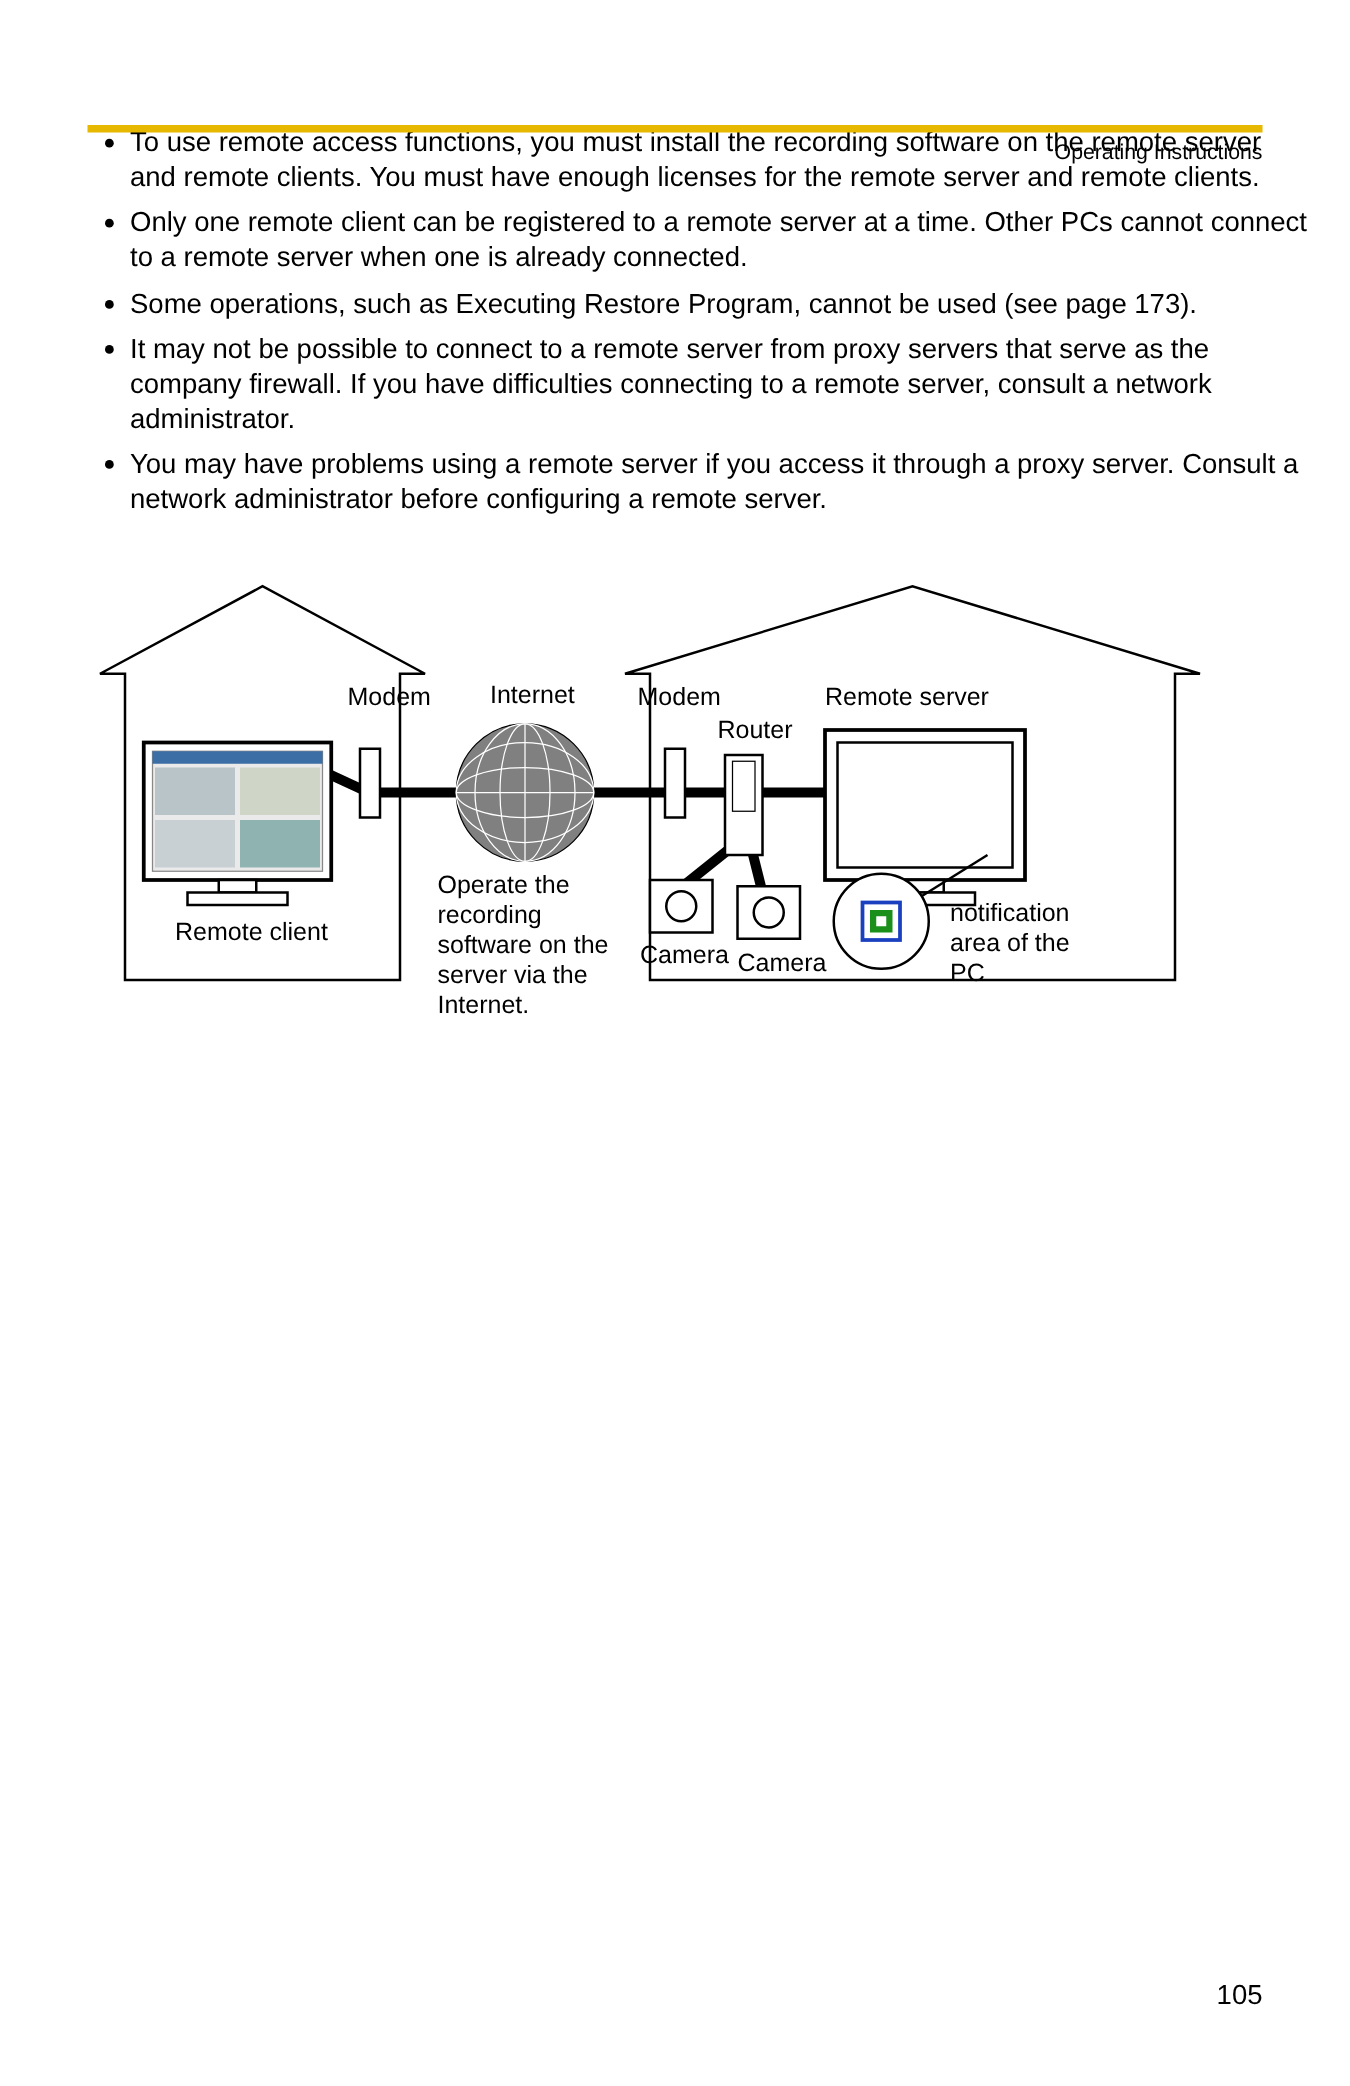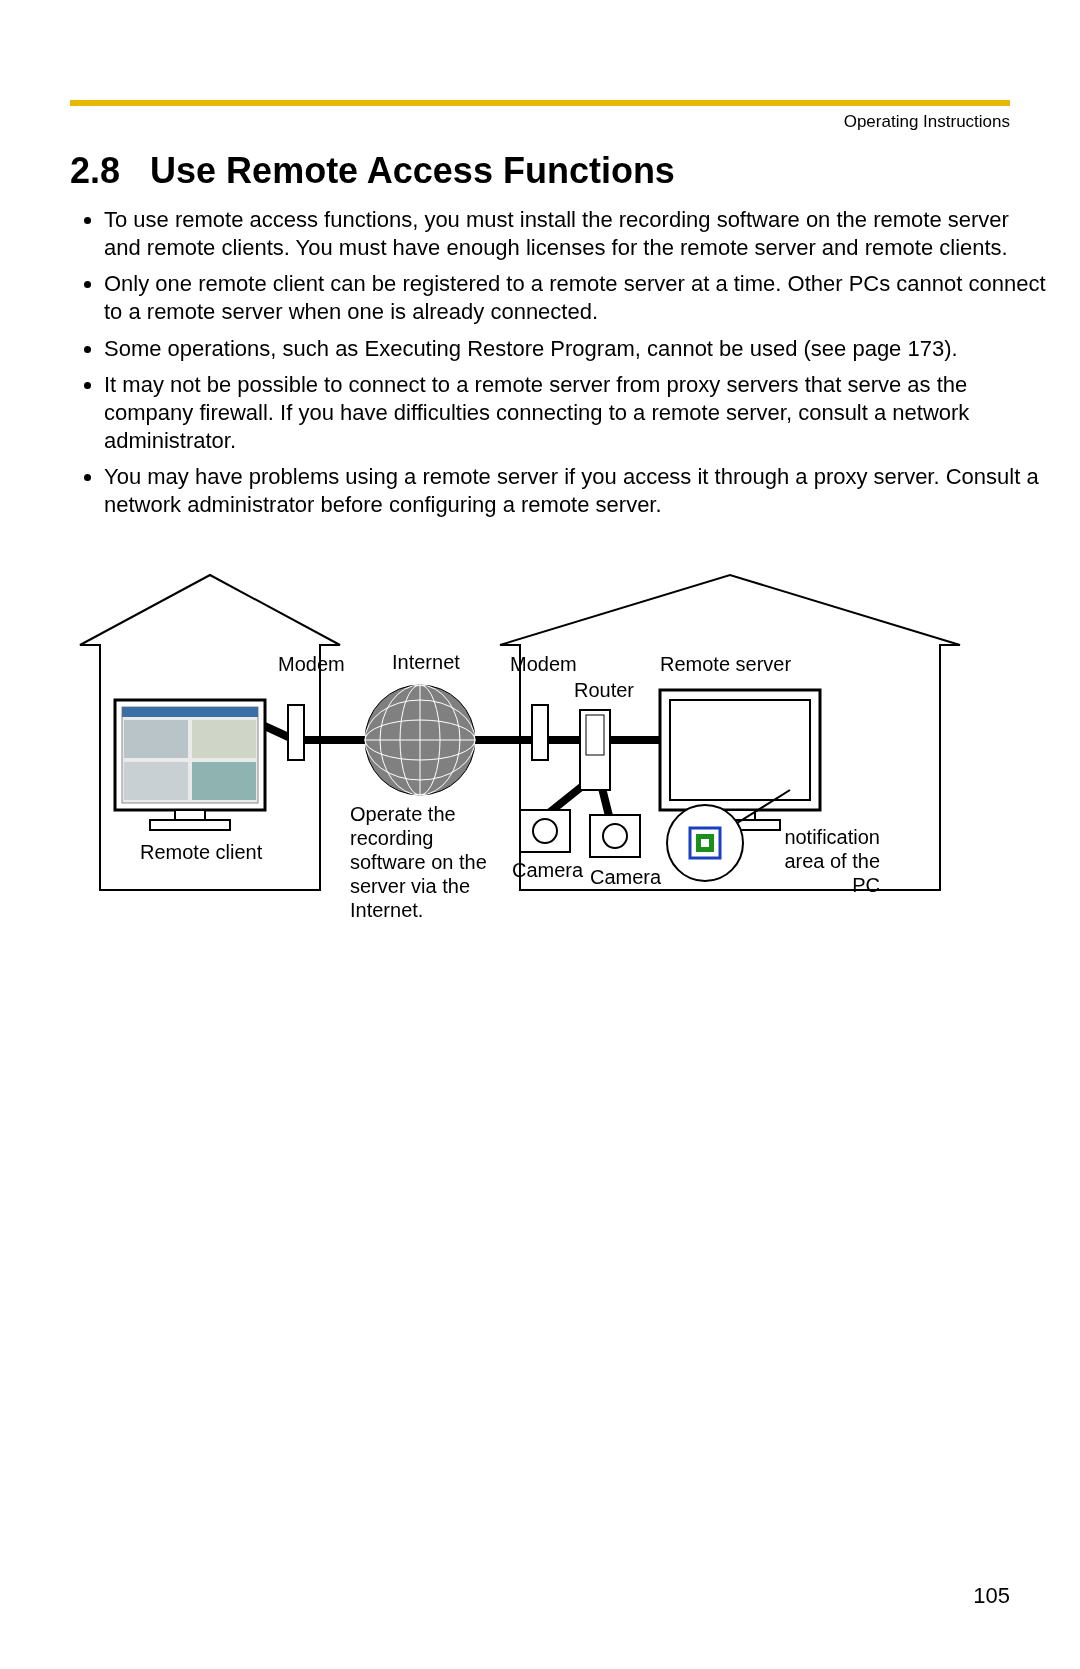--- a/index.html
+++ b/index.html
@@ -68,23 +68,20 @@
     font-size: 22px;
   }
 </style>
 </head>
 <body>
 
 <div class="page">
   <div class="top-rule"></div>
   <div class="header-text">Operating Instructions</div>
 
-  <h1 class="section-title">
-    <span>2.8</span>&nbsp;&nbsp;&nbsp;<span>Use Remote Access Functions</span>
-  </h1>
 
 
   <ul class="bullets">
     <li>To use remote access functions, you must install the recording software on the remote server and remote clients. You must have enough licenses for the remote server and remote clients.</li>
     <li>Only one remote client can be registered to a remote server at a time. Other PCs cannot connect to a remote server when one is already connected.</li>
     <li>Some operations, such as Executing Restore Program, cannot be used (see page 173).</li>
     <li>It may not be possible to connect to a remote server from proxy servers that serve as the company firewall. If you have difficulties connecting to a remote server, consult a network administrator.</li>
     <li>You may have problems using a remote server if you access it through a proxy server. Consult a network administrator before configuring a remote server.</li>
   </ul>
 
@@ -177,17 +174,17 @@
     
     <div class="dlabel" style="left:208px; top:92px;">Modem</div>
     <div class="dlabel" style="left:322px; top:90px;">Internet</div>
     <div class="dlabel" style="left:440px; top:92px;">Modem</div>
     <div class="dlabel" style="left:590px; top:92px;">Remote server</div>
     <div class="dlabel" style="left:504px; top:118px;">Router</div>
     <div class="dlabel" style="left:70px; top:280px;text-align:center;">Remote client</div>
     <div class="dlabel" style="left:280px; top:242px; width:145px;">Operate the recording software on the server via the Internet.</div>
     <div class="dlabel" style="left:442px; top:298px;">Camera</div>
     <div class="dlabel" style="left:520px; top:305px;">Camera</div>
-    <div class="dlabel" style="left:690px; top:265px; width:120px; text-align:right;">notification area of the PC</div>
+    <div class="dlabel" style="left:690px; top:265px; width:120px; text-align:left;">notification area of the PC</div>
   </div>
 
   <div class="page-number">105</div>
 </div>
 
 </body></html>

